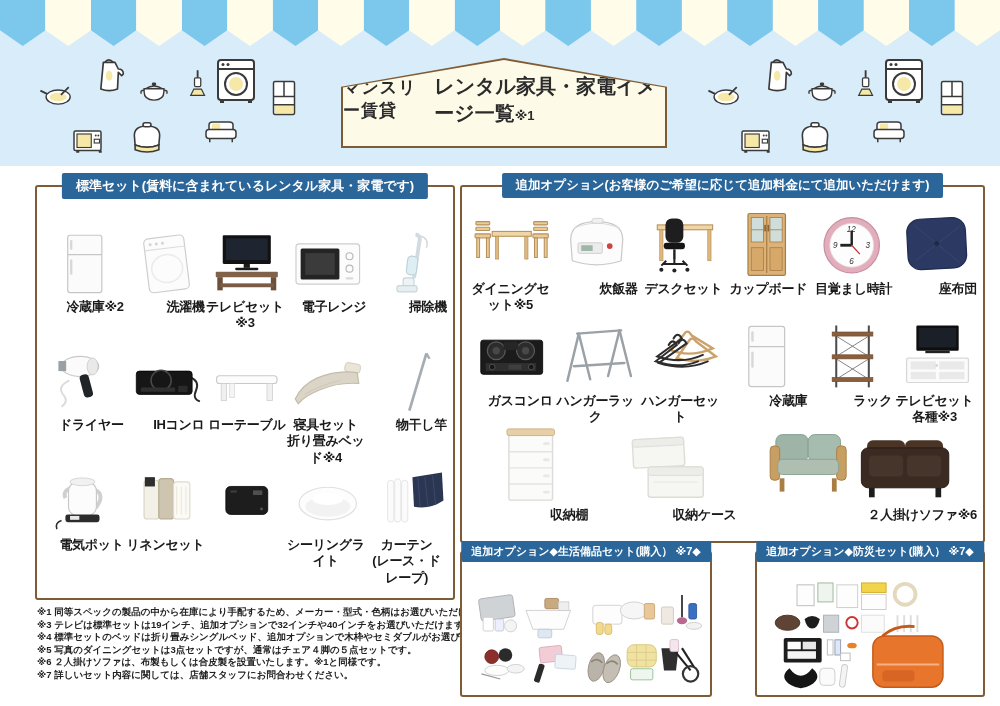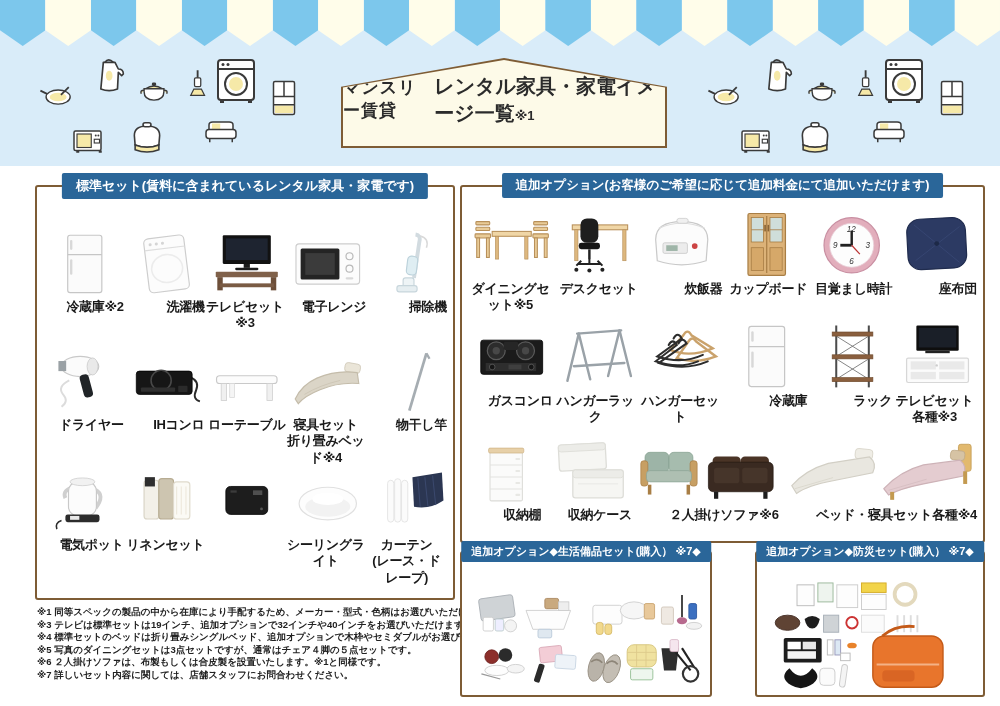--- a/index.html
+++ b/index.html
@@ -425,50 +425,50 @@
               <rect x="26" y="24" width="48" height="6" fill="#f0d6a6" stroke="#b8905a" stroke-width="1.3"></rect>
               <rect x="30" y="30" width="4" height="28" fill="#ddb87f" stroke="#b8905a" stroke-width="0.8"></rect>
               <rect x="66" y="30" width="4" height="28" fill="#ddb87f" stroke="#b8905a" stroke-width="0.8"></rect>
             </svg>
           </div>
           <div class="label">ダイニングセット※5</div>
         </div>
         <div class="cell">
           <div class="art" style="height: 76px;">
             <svg viewBox="0 0 100 80" width="100%" height="100%" preserveAspectRatio="xMidYMax meet">
+              <path d="M18 34 Q18 12 50 12 Q82 12 82 34 L80 60 Q50 70 20 60 Z" fill="#fcfcfc" stroke="#c9c9c9" stroke-width="1.5"></path>
+              <path d="M22 20 Q50 8 78 20" fill="none" stroke="#ddd" stroke-width="1.5"></path>
+              <rect x="44" y="8" width="14" height="6" rx="3" fill="#f0f0f0" stroke="#ccc"></rect>
+              <rect x="27" y="38" width="30" height="13" rx="2" fill="#ececec" stroke="#c9c9c9"></rect>
+              <rect x="31" y="41" width="14" height="7" fill="#9fb5a8"></rect>
+              <circle cx="66" cy="42" r="3.5" fill="#c44"></circle>
+            </svg>
+          </div>
+          <div class="label">炊飯器</div>
+        </div>
+        <div class="cell">
+          <div class="art" style="height: 76px;">
+            <svg viewBox="0 0 100 80" width="100%" height="100%" preserveAspectRatio="xMidYMax meet">
               <rect x="20" y="16" width="68" height="6" fill="#f0d6a6" stroke="#b8905a" stroke-width="1.3"></rect>
               <rect x="23" y="22" width="4" height="38" fill="#ddb87f" stroke="#b8905a" stroke-width="0.8"></rect>
               <rect x="82" y="22" width="4" height="38" fill="#ddb87f" stroke="#b8905a" stroke-width="0.8"></rect>
               <rect x="30" y="8" width="22" height="30" rx="8" fill="#1e1e1e"></rect>
               <rect x="28" y="38" width="26" height="8" rx="3" fill="#151515"></rect>
               <line x1="41" y1="46" x2="41" y2="58" stroke="#222" stroke-width="3"></line>
               <path d="M27 64 L55 64 M31 60 l-6 6 M51 60 l6 6 M41 58 v6" stroke="#222" stroke-width="2.5" fill="none"></path>
               <circle cx="25" cy="71" r="2.5" fill="#222"></circle>
               <circle cx="57" cy="71" r="2.5" fill="#222"></circle>
               <circle cx="41" cy="72" r="2.5" fill="#222"></circle>
             </svg>
           </div>
           <div class="label">デスクセット</div>
         </div>
         <div class="cell">
           <div class="art" style="height: 76px;">
             <svg viewBox="0 0 100 80" width="100%" height="100%" preserveAspectRatio="xMidYMax meet">
-              <path d="M18 34 Q18 12 50 12 Q82 12 82 34 L80 60 Q50 70 20 60 Z" fill="#fcfcfc" stroke="#c9c9c9" stroke-width="1.5"></path>
-              <path d="M22 20 Q50 8 78 20" fill="none" stroke="#ddd" stroke-width="1.5"></path>
-              <rect x="44" y="8" width="14" height="6" rx="3" fill="#f0f0f0" stroke="#ccc"></rect>
-              <rect x="27" y="38" width="30" height="13" rx="2" fill="#ececec" stroke="#c9c9c9"></rect>
-              <rect x="31" y="41" width="14" height="7" fill="#9fb5a8"></rect>
-              <circle cx="66" cy="42" r="3.5" fill="#c44"></circle>
-            </svg>
-          </div>
-          <div class="label">炊飯器</div>
-        </div>
-        <div class="cell">
-          <div class="art" style="height: 76px;">
-            <svg viewBox="0 0 100 80" width="100%" height="100%" preserveAspectRatio="xMidYMax meet">
               <rect x="27" y="2" width="46" height="76" rx="2" fill="#dcb278" stroke="#a87e45" stroke-width="1.5"></rect>
               <line x1="50" y1="5" x2="50" y2="75" stroke="#a87e45" stroke-width="1.5"></line>
               <rect x="31" y="7" width="15" height="30" fill="#cfdeda" stroke="#a87e45"></rect>
               <rect x="54" y="7" width="15" height="30" fill="#cfdeda" stroke="#a87e45"></rect>
               <line x1="31" y1="22" x2="46" y2="22" stroke="#a87e45"></line>
               <line x1="54" y1="22" x2="69" y2="22" stroke="#a87e45"></line>
               <rect x="31" y="44" width="15" height="28" fill="#d6a869" stroke="#a87e45"></rect>
               <rect x="54" y="44" width="15" height="28" fill="#d6a869" stroke="#a87e45"></rect>
               <rect x="47" y="16" width="2" height="8" fill="#8a6436"></rect>
               <rect x="51" y="16" width="2" height="8" fill="#8a6436"></rect>
@@ -660,40 +660,20 @@
                 <rect x="146" y="14" width="40" height="30" rx="6" fill="#4a3426"></rect>
                 <rect x="100" y="22" width="92" height="42" rx="7" fill="#3a2a21" stroke="#241811"></rect>
                 <rect x="108" y="30" width="36" height="22" rx="4" fill="#46352a"></rect>
                 <rect x="148" y="30" width="36" height="22" rx="4" fill="#46352a"></rect>
                 <rect x="108" y="64" width="6" height="10" fill="#1d1d1d"></rect>
                 <rect x="178" y="64" width="6" height="10" fill="#1d1d1d"></rect>
               </g>
             </svg>
           </div>
           <div class="label">２人掛けソファ※6</div>
-        </div>
-        <div class="cell" style="flex: 2.3 1 0%;">
-          <div class="art" style="height: 76px;">
-            <svg viewBox="0 0 240 80" width="100%" height="100%" preserveAspectRatio="xMidYMax meet">
-              <g>
-                <rect x="86" y="12" width="22" height="13" rx="4" fill="#efede6" stroke="#d6d2c6" transform="rotate(6 97 18)"></rect>
-                <path d="M6 58 Q24 38 52 30 L104 22 Q114 30 108 42 L58 52 Q26 58 12 68 Z" fill="#e9e7e0" stroke="#d2cfc5" stroke-width="1.5"></path>
-                <path d="M10 62 L58 48" stroke="#d8d5ca" fill="none"></path>
-              </g>
-              <g>
-                <rect x="216" y="6" width="16" height="34" rx="3" fill="#e2b96e" stroke="#c39a50"></rect>
-                <rect x="206" y="14" width="18" height="12" rx="4" fill="#d6c3a4" stroke="#bfa987" transform="rotate(6 215 20)"></rect>
-                <path d="M122 62 Q142 40 172 32 L218 26 Q228 34 222 46 L172 56 Q142 62 128 70 Z" fill="#e4ccd0" stroke="#cdb2b7" stroke-width="1.5"></path>
-                <path d="M128 64 L176 50" stroke="#d4bcc0" fill="none"></path>
-                <rect x="222" y="40" width="5" height="16" fill="#c39a50"></rect>
-                <rect x="130" y="66" width="5" height="10" fill="#c39a50"></rect>
-              </g>
-            </svg>
-          </div>
-          <div class="label">ベッド・寝具セット各種※4</div>
         </div>
       </div>
     </div>
 
   <div id="footnotes">
       <div class="fn">※1 同等スペックの製品の中から在庫により手配するため、メーカー・型式・色柄はお選びいただけません</div>
       <div class="fn">※3 テレビは標準セットは19インチ、追加オプションで32インチや40インチをお選びいただけます。</div>
       <div class="fn">※4 標準セットのベッドは折り畳みシングルベッド、追加オプションで木枠やセミダブルがお選びいただけます。</div>
       <div class="fn">※5 写真のダイニングセットは3点セットですが、通常はチェア４脚の５点セットです。</div>
       <div class="fn">※6 ２人掛けソファは、布製もしくは合皮製を設置いたします。※1と同様です。</div>

